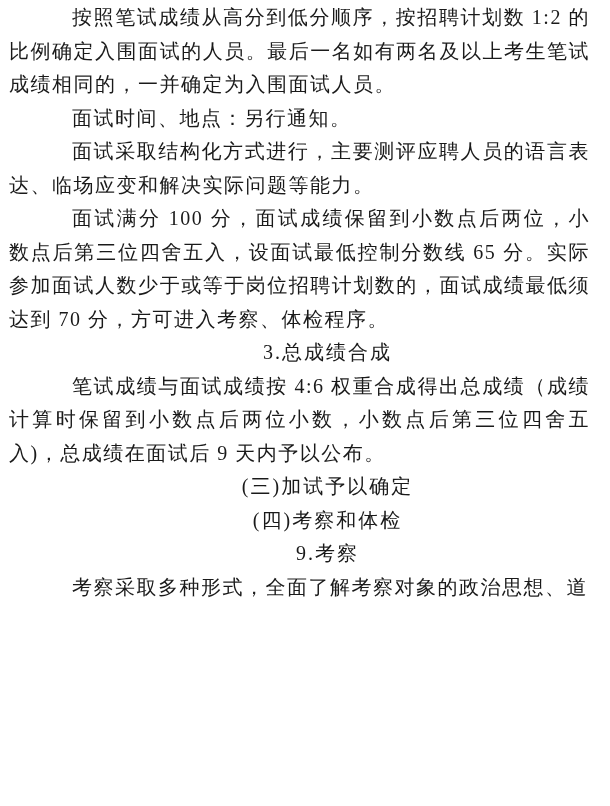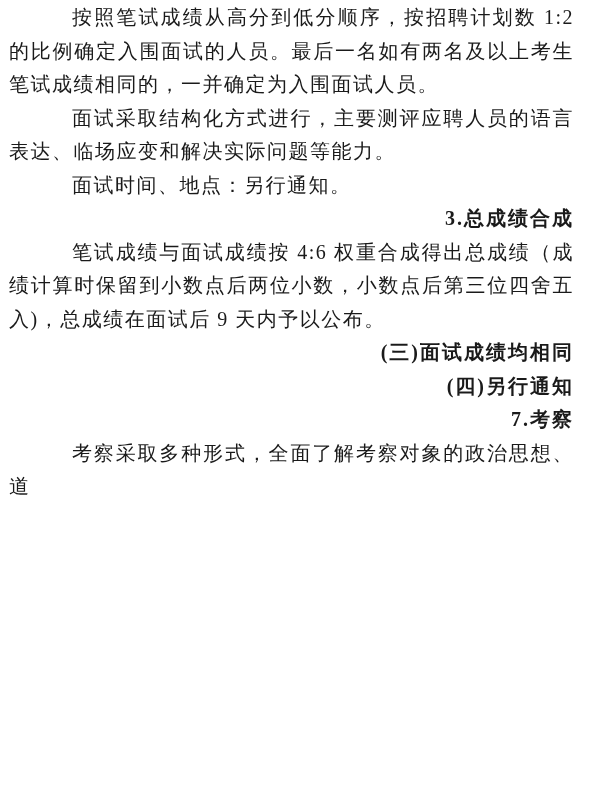--- a/index.html
+++ b/index.html
@@ -9,50 +9,51 @@
   }
   body {
     width: 610px;
     height: 806px;
     overflow: hidden;
   }
   .page {
     box-sizing: border-box;
     width: 610px;
     height: 806px;
-    padding: 1px 36px 0 9px;
+    padding: 1px 20px 0 9px;
     background: #ffffff;
     font-family: "Liberation Serif", "DejaVu Serif", serif;
     color: #1a1a1a;
   }
   .para {
     margin: 0;
     font-size: 20px;
     line-height: 33.5px;
     letter-spacing: 1.5px;
     text-align: justify;
     text-indent: 63px;
     word-break: break-all;
     overflow-wrap: break-word;
   }
   .para.heading {
-    font-weight: bold;
-    text-align: right;
+    font-weight: normal;
+    text-align: center;
     text-indent: 56px;
     letter-spacing: 2px;
   }
 </style>
 </head>
 <body>
 
 <main class="page">
   <div id="doc-body">
       <p class="para">按照笔试成绩从高分到低分顺序，按招聘计划数 1:2 的比例确定入围面试的人员。最后一名如有两名及以上考生笔试成绩相同的，一并确定为入围面试人员。</p>
+      <p class="para">面试时间、地点：另行通知。</p>
       <p class="para">面试采取结构化方式进行，主要测评应聘人员的语言表达、临场应变和解决实际问题等能力。</p>
-      <p class="para">面试时间、地点：另行通知。</p>
+      <p class="para">面试满分 100 分，面试成绩保留到小数点后两位，小数点后第三位四舍五入，设面试最低控制分数线 65 分。实际参加面试人数少于或等于岗位招聘计划数的，面试成绩最低须达到 70 分，方可进入考察、体检程序。</p>
       <p class="para heading">3.总成绩合成</p>
       <p class="para">笔试成绩与面试成绩按 4:6 权重合成得出总成绩（成绩计算时保留到小数点后两位小数，小数点后第三位四舍五入)，总成绩在面试后 9 天内予以公布。</p>
-      <p class="para heading">(三)面试成绩均相同</p>
-      <p class="para heading">(四)另行通知</p>
-      <p class="para heading">7.考察</p>
+      <p class="para heading">(三)加试予以确定</p>
+      <p class="para heading">(四)考察和体检</p>
+      <p class="para heading">9.考察</p>
       <p class="para">考察采取多种形式，全面了解考察对象的政治思想、道</p>
     </div>
 </main>
 
 </body></html>

